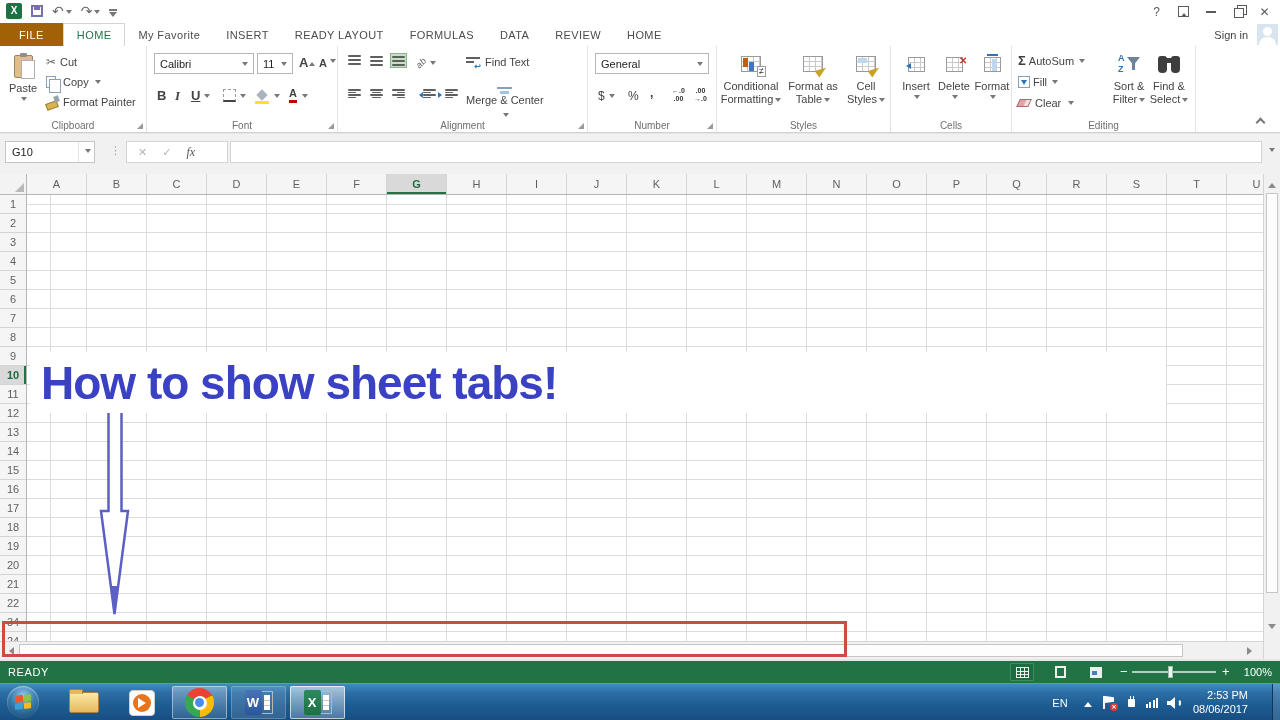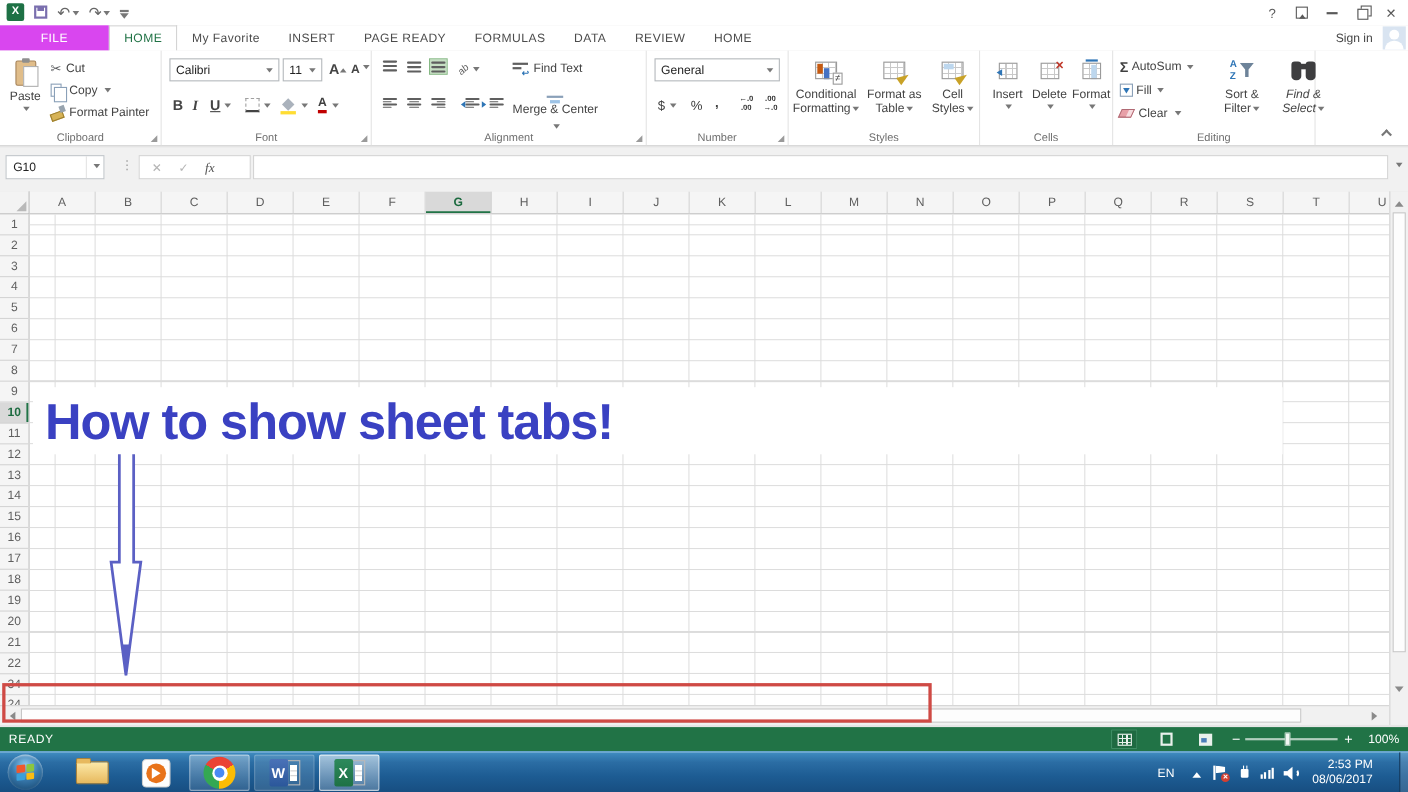--- a/index.html
+++ b/index.html
@@ -26,21 +26,21 @@
   .icon-ribbondisplay { width:11px; height:11px; border:1px solid #5a5a5a; position:relative; }
   .icon-ribbondisplay::after { content:""; position:absolute; left:2px; top:3px; border:3px solid transparent; border-bottom:4px solid #5a5a5a; }
   .icon-min { width:10px; height:2px; background:#5a5a5a; }
   .icon-restore { width:8px; height:8px; border:1px solid #5a5a5a; position:relative; background:#fff; }
   .icon-restore::before { content:""; position:absolute; left:2px; top:-4px; width:8px; height:8px; border:1px solid #5a5a5a; background:#fff; }
   .icon-restore::after { content:""; position:absolute; left:-1px; top:-1px; width:8px; height:8px; background:#fff; border:1px solid #5a5a5a; }
 
   
   .tabrow { position:absolute; left:0; top:23px; width:1280px; height:23px; background:#fff; display:flex; align-items:stretch; }
   .tab { padding:0 13px; display:flex; align-items:center; font-size:11px; color:#4c4c4c; letter-spacing:.4px; white-space:nowrap; }
-  .tab.file { background:#d946ef; color:#fff; padding:0 37px; }
+  .tab.file { background:#a16207; color:#fff; padding:0 19px; }
   .tab.active { border:1px solid #d4d4d4; border-bottom:none; color:#217346; background:#fff; }
   .signin-zone { margin-left:auto; display:flex; align-items:center; gap:9px; padding-right:2px; }
   .signin-label { font-size:11px; color:#444; }
   .avatar { width:21px; height:21px; background:#d9e4f1; position:relative; overflow:hidden; }
   .avatar::before { content:""; position:absolute; left:6px; top:3px; width:9px; height:9px; border-radius:50%; background:#fff; }
   .avatar::after { content:""; position:absolute; left:2px; top:13px; width:17px; height:10px; border-radius:8px 8px 0 0; background:#fff; }
 
   
   .ribbon { position:absolute; left:0; top:46px; width:1280px; height:87px; background:#fff; border-bottom:1px solid #d0d0d0; font-size:11px; color:#444; }
   .rgroup { position:absolute; top:0; bottom:0; border-right:1px solid #e4e4e4; }
@@ -287,21 +287,21 @@
         <span>✕</span>
       </div>
   </div>
 </div>
 
 <div class="tabrow">
   <div class="tab file">FILE</div>
   <div class="tab active">HOME</div>
   <div class="tab">My Favorite</div>
   <div class="tab">INSERT</div>
-  <div class="tab">PAGE READY</div>
+  <div class="tab">READY LAYOUT</div>
   <div class="tab">FORMULAS</div>
   <div class="tab">DATA</div>
   <div class="tab">REVIEW</div>
   <div class="tab">HOME</div>
   <div class="signin-zone">
     <span class="signin-label">Sign in</span>
     <span class="avatar"></span>
   </div>
 </div>
 
@@ -540,21 +540,21 @@
     </div>
     <div class="bigbtn" style="left:96px;top:2px;width:42px;">
       <span class="ic">
           <span class="icon-sort">
             <span class="funnel"></span>
           </span>
         </span>
       <span>Sort &amp;</span>
       <span><span>Filter</span><span class="cd"></span></span>
     </div>
-    <div class="bigbtn" style="left:152px;top:2px;width:42px;font-style:italic;">
+    <div class="bigbtn" style="left:136px;top:2px;width:42px;">
       <span class="ic">
           <span class="icon-binoc">
             <i></i>
           </span>
         </span>
       <span>Find &amp;</span>
       <span><span>Select</span><span class="cd"></span></span>
     </div>
     <div class="rgroup-label">Editing</div>
   </div>

